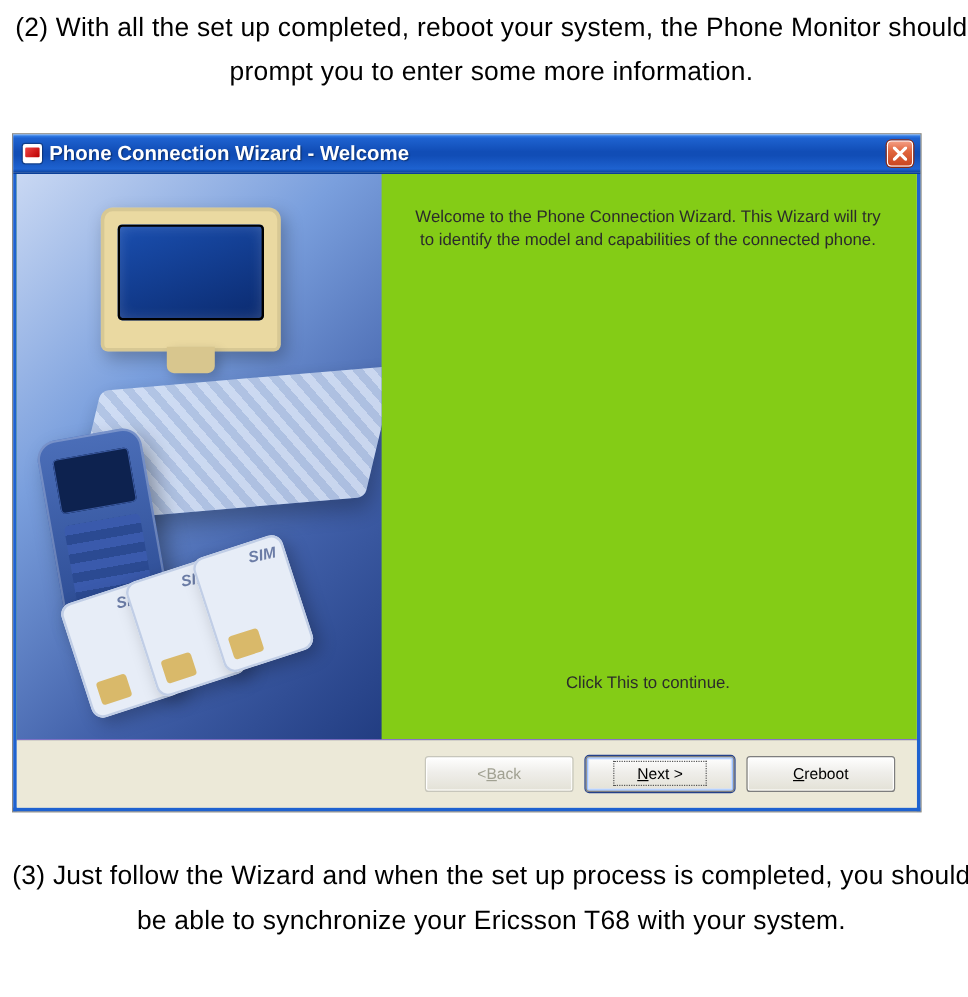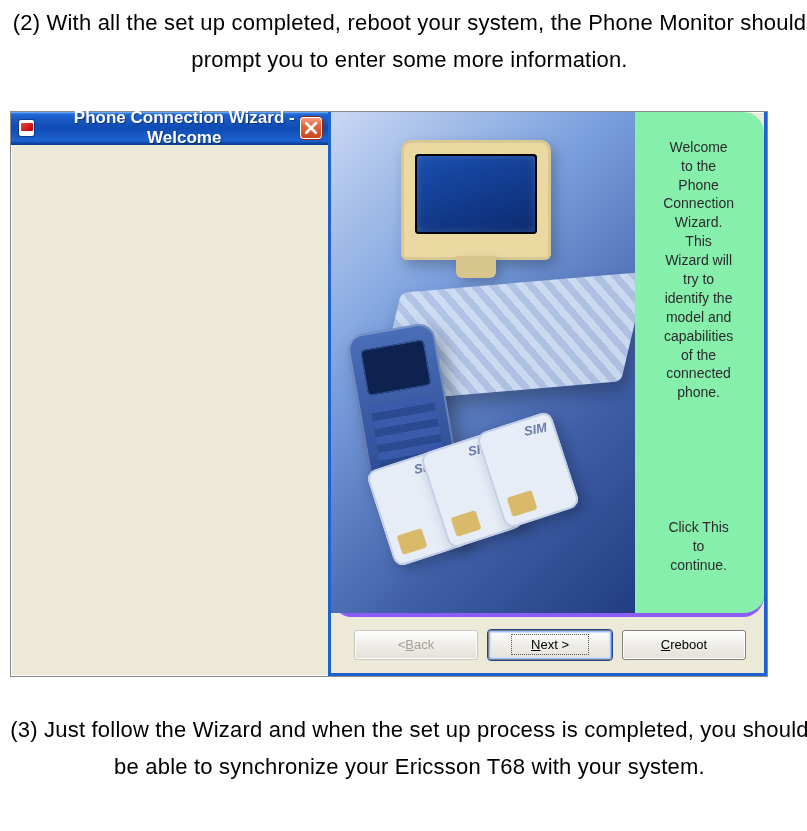--- a/index.html
+++ b/index.html
@@ -35,20 +35,21 @@
     margin-top: 34px;
   }
   .dialog-outer {
     margin: 32px 0 0 0;
     width: 756px;
     height: 564px;
     background: #ece9d8;
     border: 1px solid #8a8a8a;
     box-shadow: 0 0 0 1px #ffffff inset;
     display: flex;
+    flex-direction: column;
   }
   .titlebar {
     height: 32px;
     background: linear-gradient(to bottom,
        #3f8cf3 0%, #1e62d0 10%, #114db6 45%, #114db6 55%, #1e62d0 90%, #0a3f99 100%);
     display: flex;
     align-items: center;
     color: #ffffff;
     font-family: "Trebuchet MS", Tahoma, sans-serif;
     font-weight: bold;
@@ -95,23 +96,22 @@
   .client {
     flex: 1;
     display: flex;
     flex-direction: column;
     border: 3px solid #1e62d0;
     border-top: none;
   }
   .upper {
     flex: 1;
     display: flex;
-    background: #86efac;
-    border-bottom: 4px solid #8b5cf6;
-    border-radius: 21px;
+    background: #84cc16;
+    border-bottom: 1px solid #8b5cf6;
   }
   .side-image {
     width: 304px;
     position: relative;
     background: linear-gradient(135deg, #c9d8f3 0%, #7a9fdd 35%, #405fa8 70%, #223d82 100%);
     overflow: hidden;
     flex-shrink: 0;
   }
   
   .side-image .monitor {

